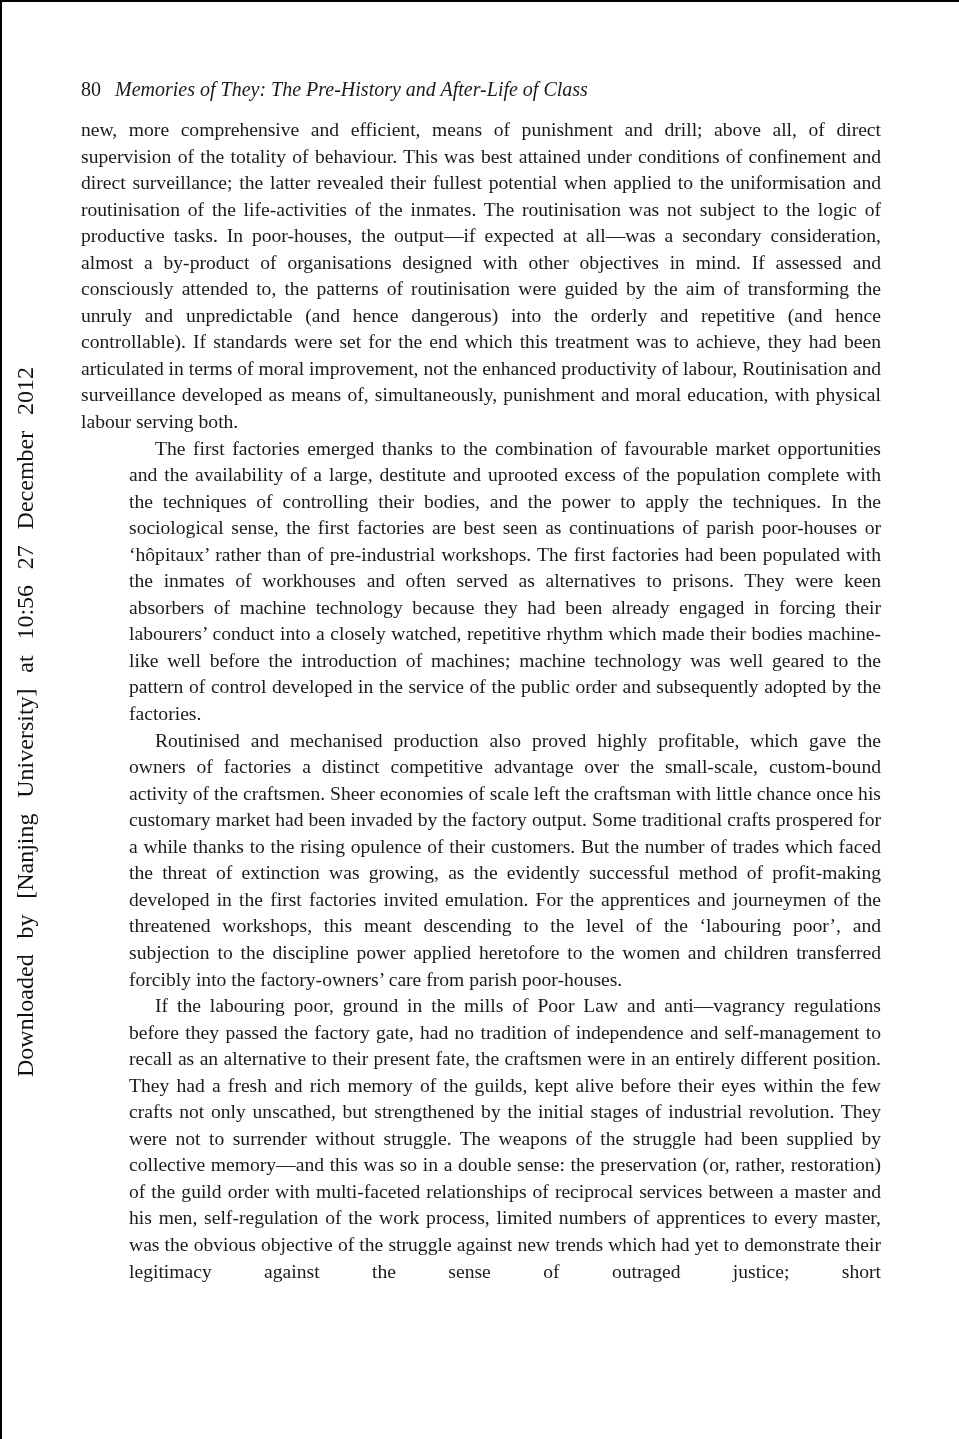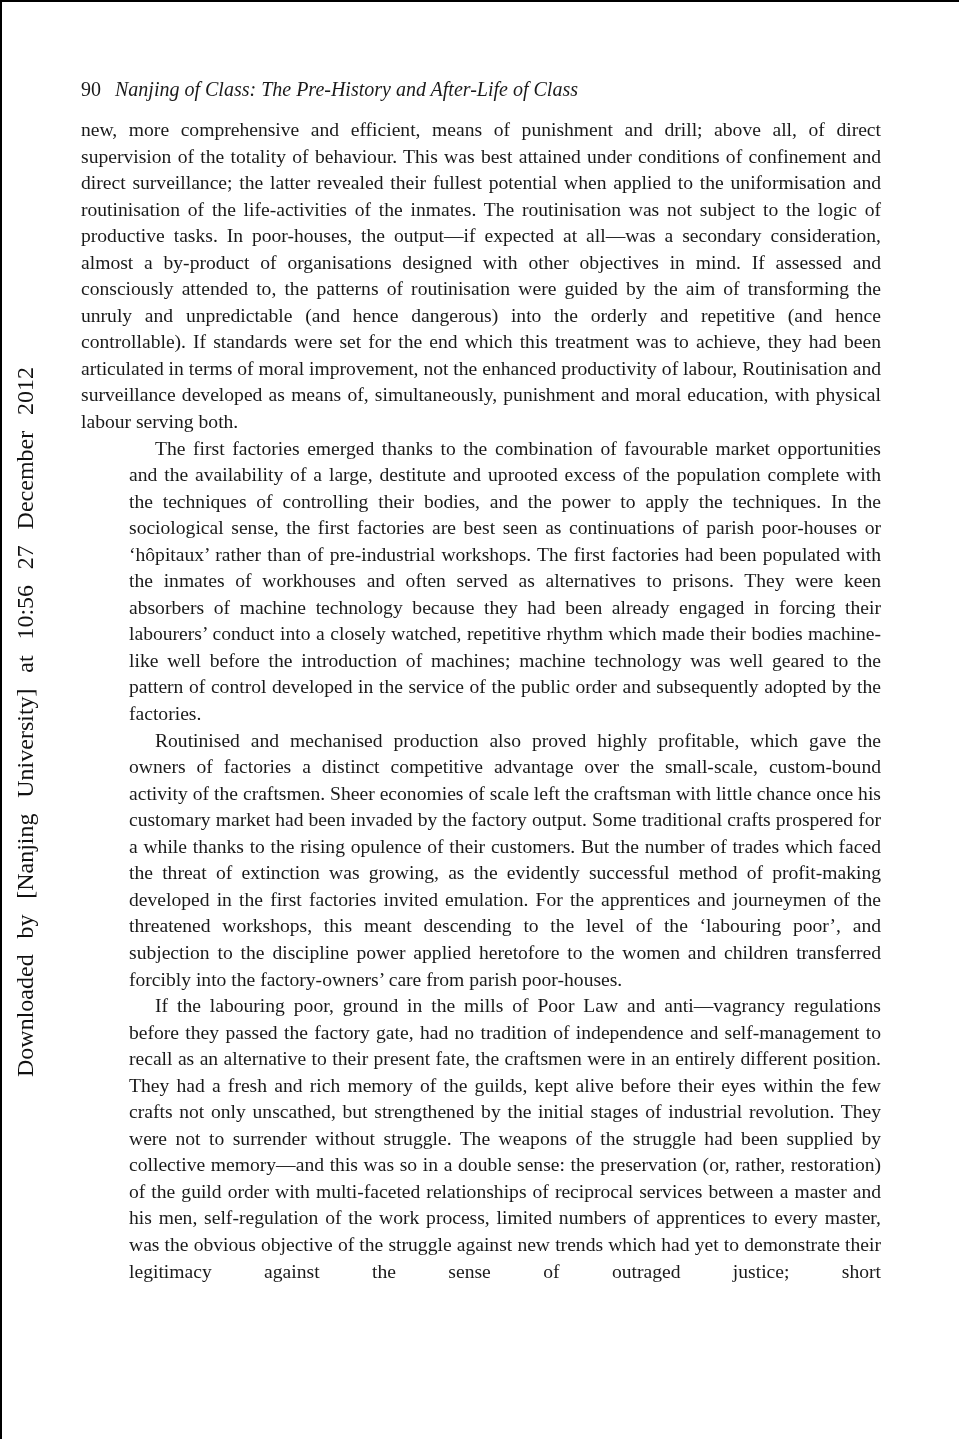--- a/index.html
+++ b/index.html
@@ -27,21 +27,21 @@
     position: absolute; left: 8px; top: 1075px;
     transform-origin: 0 0; transform: rotate(-90deg);
     font-size: 24px; line-height: 30px; white-space: nowrap; color: #111;
     width: 710px; text-align: justify; text-align-last: justify;
   }
 </style>
 </head>
 <body>
 
 <div class="running-head">
-  <span class="pg">90</span><span class="title">Nanjing of Class: The Pre-History and After-Life of Class</span>
+  <span class="pg">80</span><span class="title">Memories of They: The Pre-History and After-Life of Class</span>
 </div>
 
 <div class="side-stamp">Downloaded by [Nanjing University] at 10:56 27 December 2012</div>
 
 <div class="body-text">
   <p class="para">new, more comprehensive and efficient, means of punishment and drill; above all, of direct supervision of the totality of behaviour. This was best attained under conditions of confinement and direct surveillance; the latter revealed their fullest potential when applied to the uniformisation and routinisation of the life-activities of the inmates. The routinisation was not subject to the logic of productive tasks. In poor-houses, the output—if expected at all—was a secondary consideration, almost a by-product of organisations designed with other objectives in mind. If assessed and consciously attended to, the patterns of routinisation were guided by the aim of transforming the unruly and unpredictable (and hence dangerous) into the orderly and repetitive (and hence controllable). If standards were set for the end which this treatment was to achieve, they had been articulated in terms of moral improvement, not the enhanced productivity of labour, Routinisation and surveillance developed as means of, simultaneously, punishment and moral education, with physical labour serving both.</p>
   <p class="para indent">The first factories emerged thanks to the combination of favourable market opportunities and the availability of a large, destitute and uprooted excess of the population complete with the techniques of controlling their bodies, and the power to apply the techniques. In the sociological sense, the first factories are best seen as continuations of parish poor-houses or ‘hôpitaux’ rather than of pre-industrial workshops. The first factories had been populated with the inmates of workhouses and often served as alternatives to prisons. They were keen absorbers of machine technology because they had been already engaged in forcing their labourers’ conduct into a closely watched, repetitive rhythm which made their bodies machine-like well before the introduction of machines; machine technology was well geared to the pattern of control developed in the service of the public order and subsequently adopted by the factories.</p>
   <p class="para indent">Routinised and mechanised production also proved highly profitable, which gave the owners of factories a distinct competitive advantage over the small-scale, custom-bound activity of the craftsmen. Sheer economies of scale left the craftsman with little chance once his customary market had been invaded by the factory output. Some traditional crafts prospered for a while thanks to the rising opulence of their customers. But the number of trades which faced the threat of extinction was growing, as the evidently successful method of profit-making developed in the first factories invited emulation. For the apprentices and journeymen of the threatened workshops, this meant descending to the level of the ‘labouring poor’, and subjection to the discipline power applied heretofore to the women and children transferred forcibly into the factory-owners’ care from parish poor-houses.</p>
   <p class="para indent" style="text-align-last: justify;">If the labouring poor, ground in the mills of Poor Law and anti—vagrancy regulations before they passed the factory gate, had no tradition of independence and self-management to recall as an alternative to their present fate, the craftsmen were in an entirely different position. They had a fresh and rich memory of the guilds, kept alive before their eyes within the few crafts not only unscathed, but strengthened by the initial stages of industrial revolution. They were not to surrender without struggle. The weapons of the struggle had been supplied by collective memory—and this was so in a double sense: the preservation (or, rather, restoration) of the guild order with multi-faceted relationships of reciprocal services between a master and his men, self-regulation of the work process, limited numbers of apprentices to every master, was the obvious objective of the struggle against new trends which had yet to demonstrate their legitimacy against the sense of outraged justice; short</p>
 </div>

